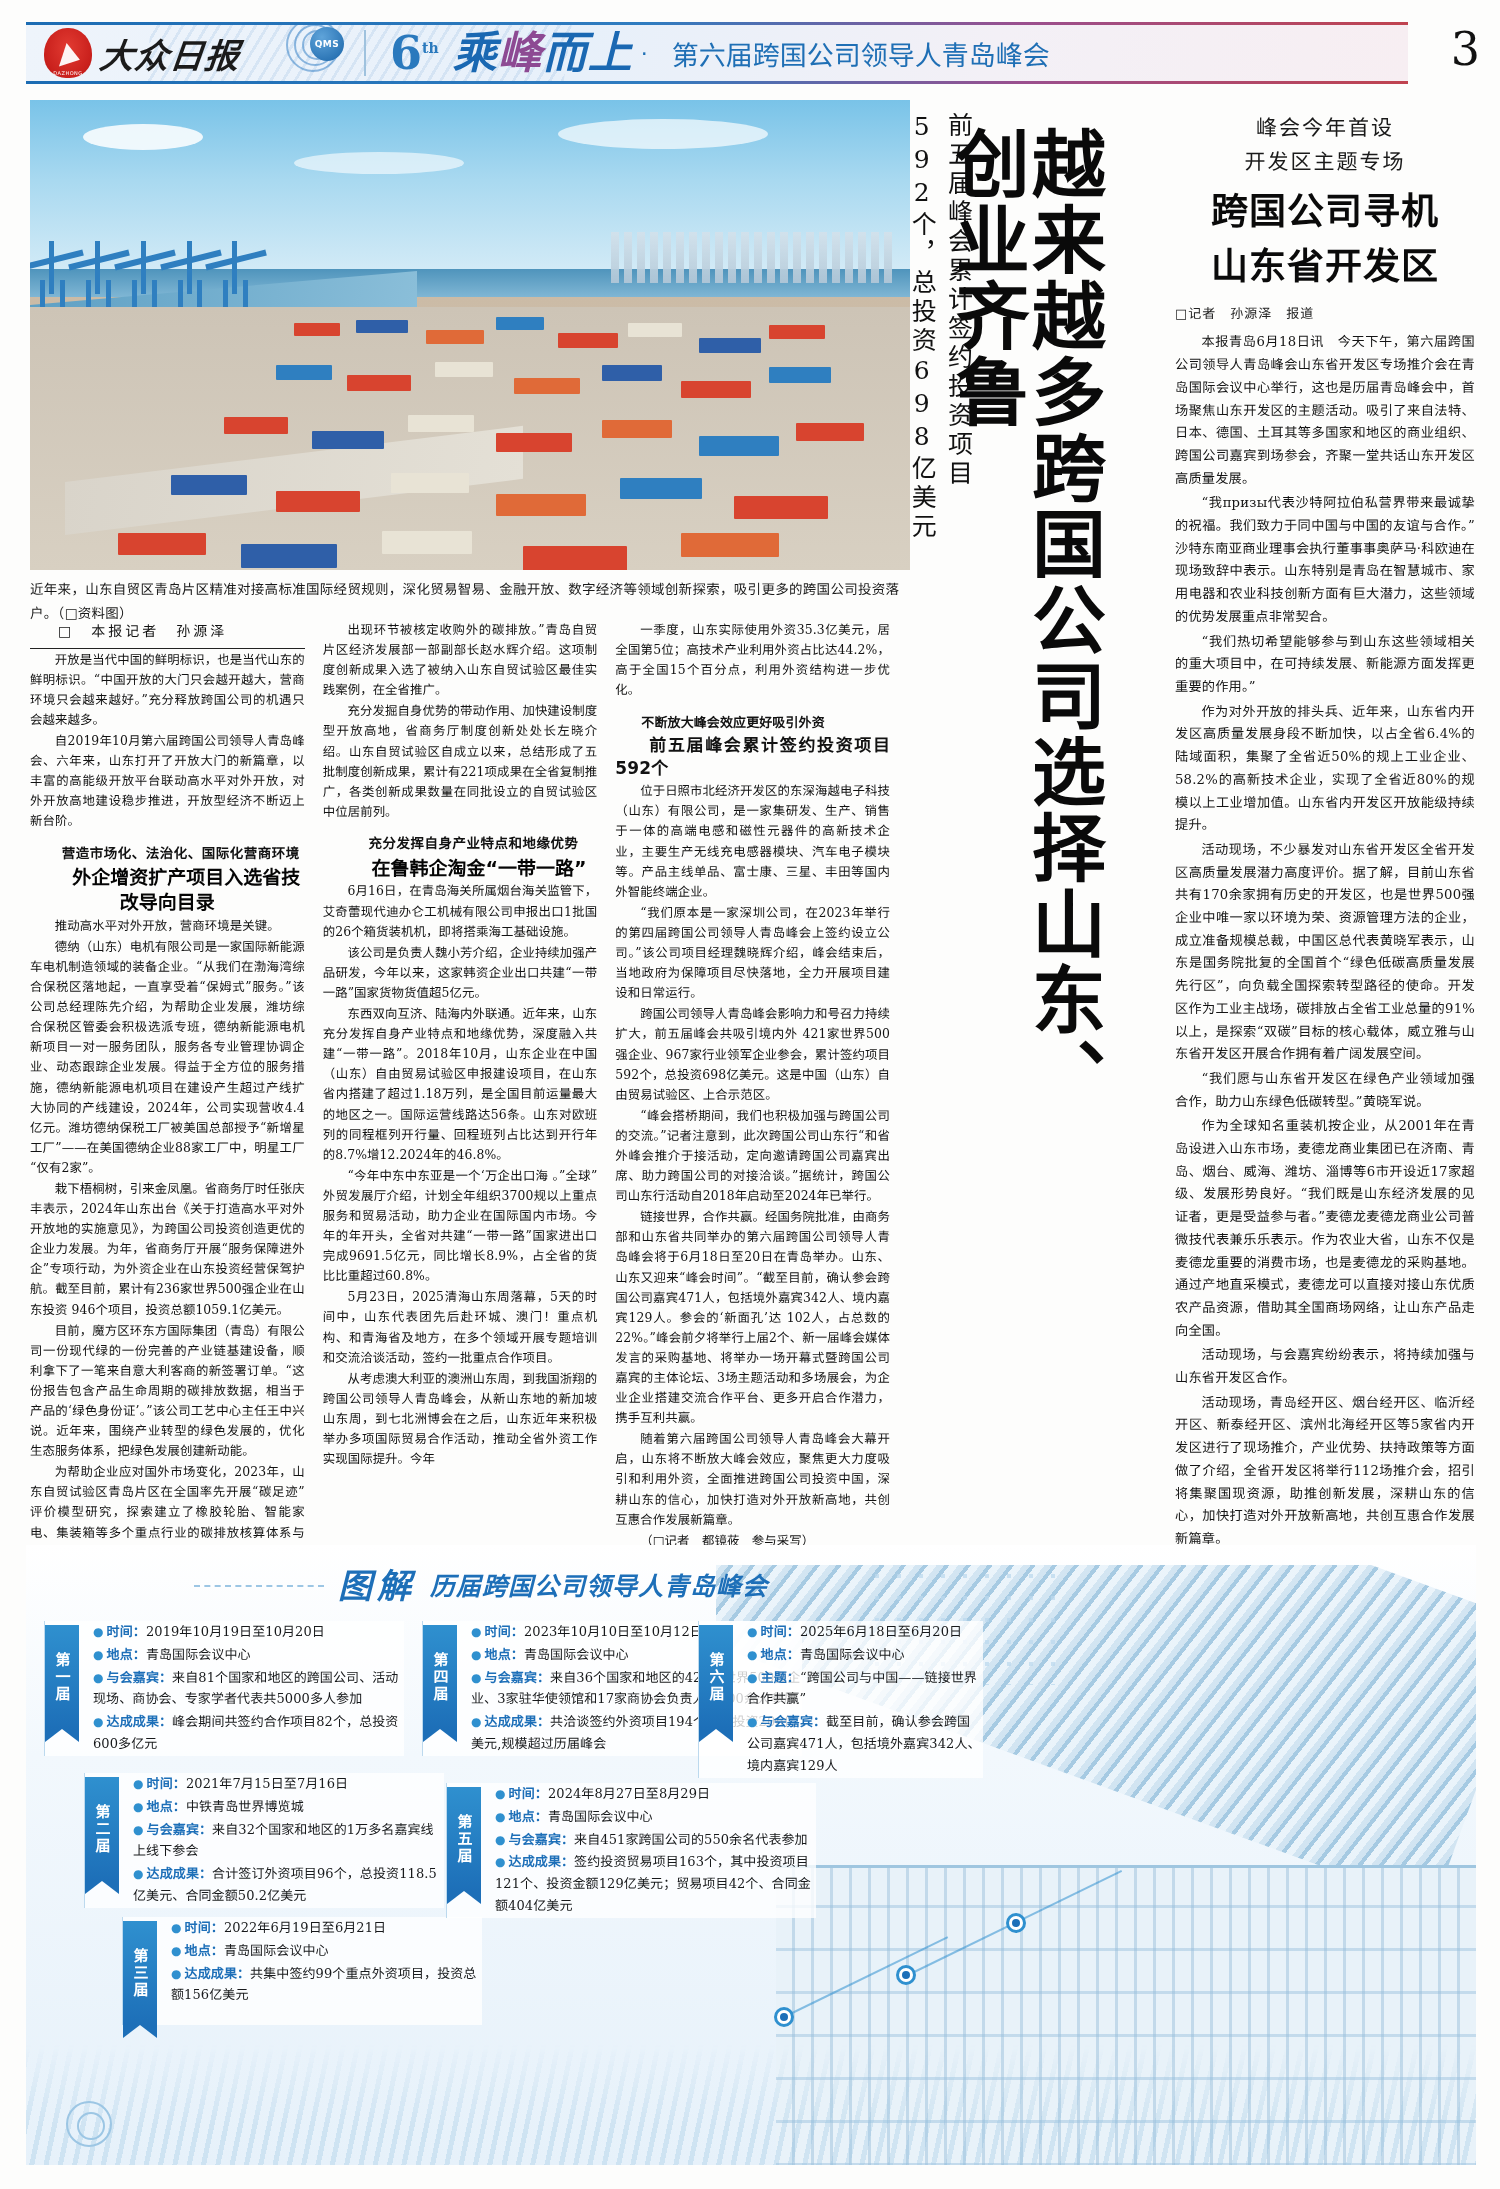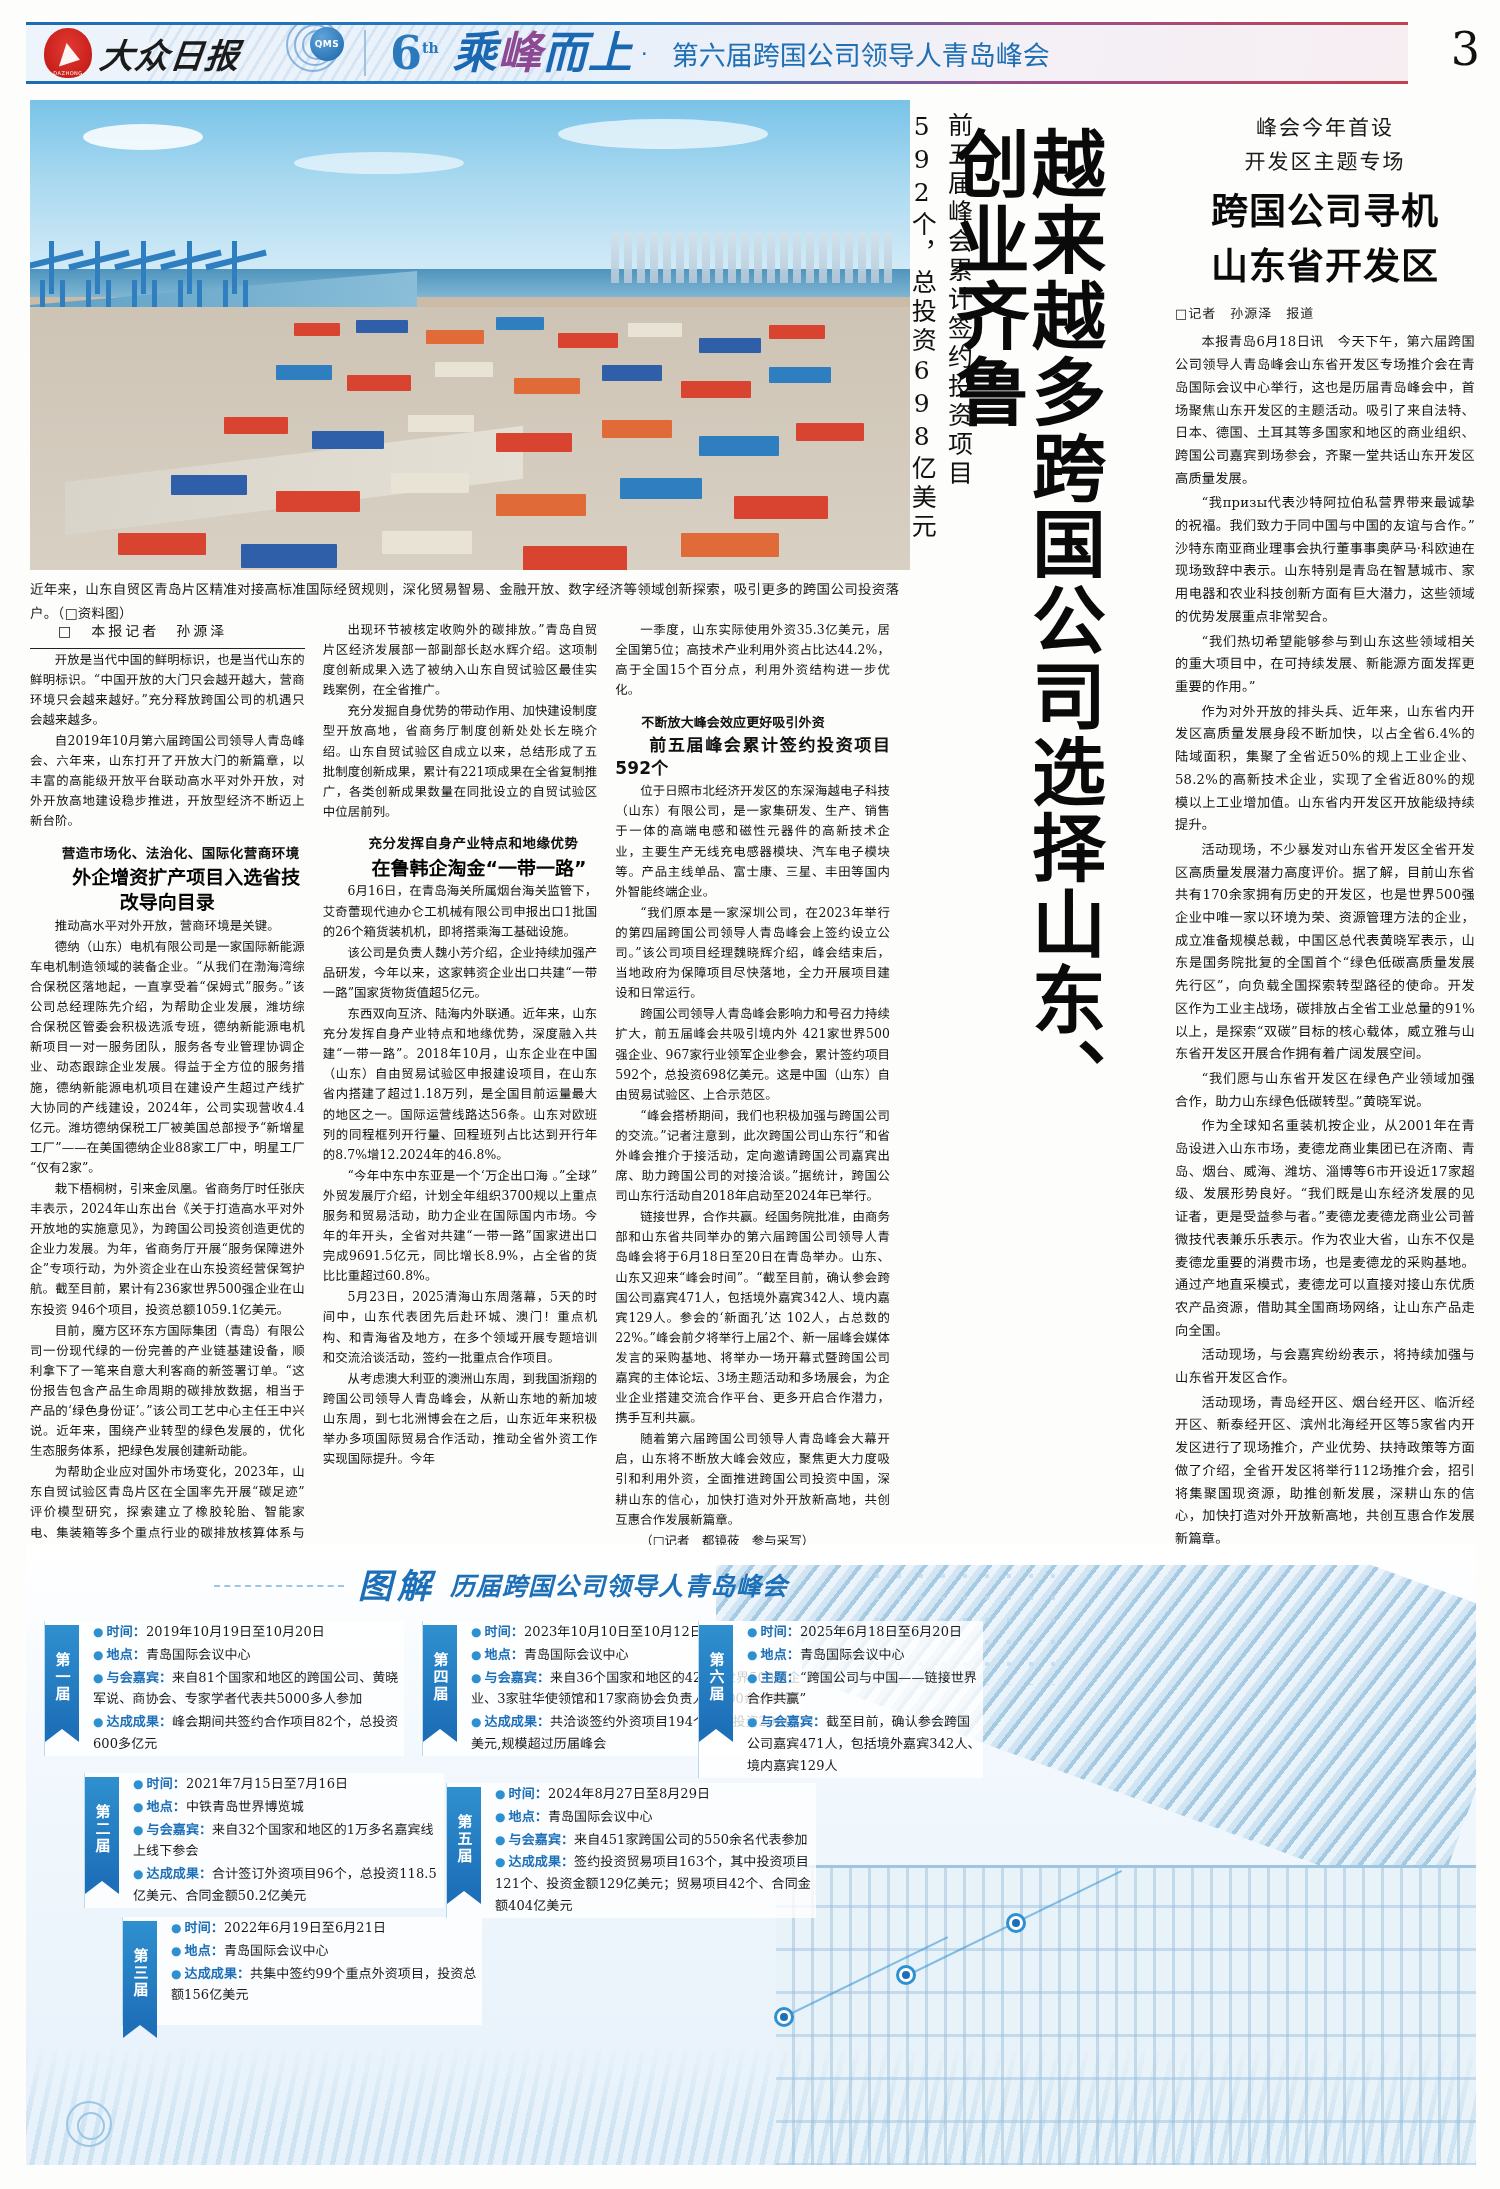--- a/index.html
+++ b/index.html
@@ -227,21 +227,21 @@
     margin-bottom:8px; text-indent:0;
   }
 
   
   .info{
     position:absolute; left:26px; top:1545px; width:1450px; height:620px;
     background:linear-gradient(180deg,#ffffff 0%, #f2f8fd 34%, #e6f1fa 100%);
     overflow:hidden;
   }
   .info-hdr{
-    position:absolute; left:188px; top:14px;
+    position:absolute; left:168px; top:14px;
     display:flex; align-items:center; gap:14px;
   }
   .hdr-rule{width:130px;height:0;border-top:2px dashed #9cc6e4; margin-top:4px;}
   .tujie{
     font-family:"DejaVu Serif","Liberation Serif",serif;
     font-size:34px; font-weight:700; color:#1d6fb8; letter-spacing:5px;
     font-style:italic;
   }
   .info-title{
     font-family:"DejaVu Sans","Liberation Sans",sans-serif;
@@ -533,21 +533,21 @@
       <span class="hdr-rule"></span>
       <span class="tujie">图解</span>
       <span class="info-title">历届跨国公司领导人青岛峰会</span>
     </div>
 
     <div class="card" style="left:18px;  top:76px;  width:360px;">
       <div class="tab">第一届</div>
       <div class="lines">
         <div class="row"><span class="bul">●</span><span class="lbl">时间：</span><span>2019年10月19日至10月20日</span></div>
         <div class="row"><span class="bul">●</span><span class="lbl">地点：</span><span>青岛国际会议中心</span></div>
-        <div class="row"><span class="bul">●</span><span class="lbl">与会嘉宾：</span><span>来自81个国家和地区的跨国公司、黄晓军说、商协会、专家学者代表共5000多人参加</span></div>
+        <div class="row"><span class="bul">●</span><span class="lbl">与会嘉宾：</span><span>来自81个国家和地区的跨国公司、活动现场、商协会、专家学者代表共5000多人参加</span></div>
         <div class="row"><span class="bul">●</span><span class="lbl">达成成果：</span><span>峰会期间共签约合作项目82个，总投资600多亿元</span></div>
       </div>
     </div>
 
     <div class="card" style="left:58px;  top:228px; width:360px;">
       <div class="tab">第二届</div>
       <div class="lines">
         <div class="row"><span class="bul">●</span><span class="lbl">时间：</span><span>2021年7月15日至7月16日</span></div>
         <div class="row"><span class="bul">●</span><span class="lbl">地点：</span><span>中铁青岛世界博览城</span></div>
         <div class="row"><span class="bul">●</span><span class="lbl">与会嘉宾：</span><span>来自32个国家和地区的1万多名嘉宾线上线下参会</span></div>

